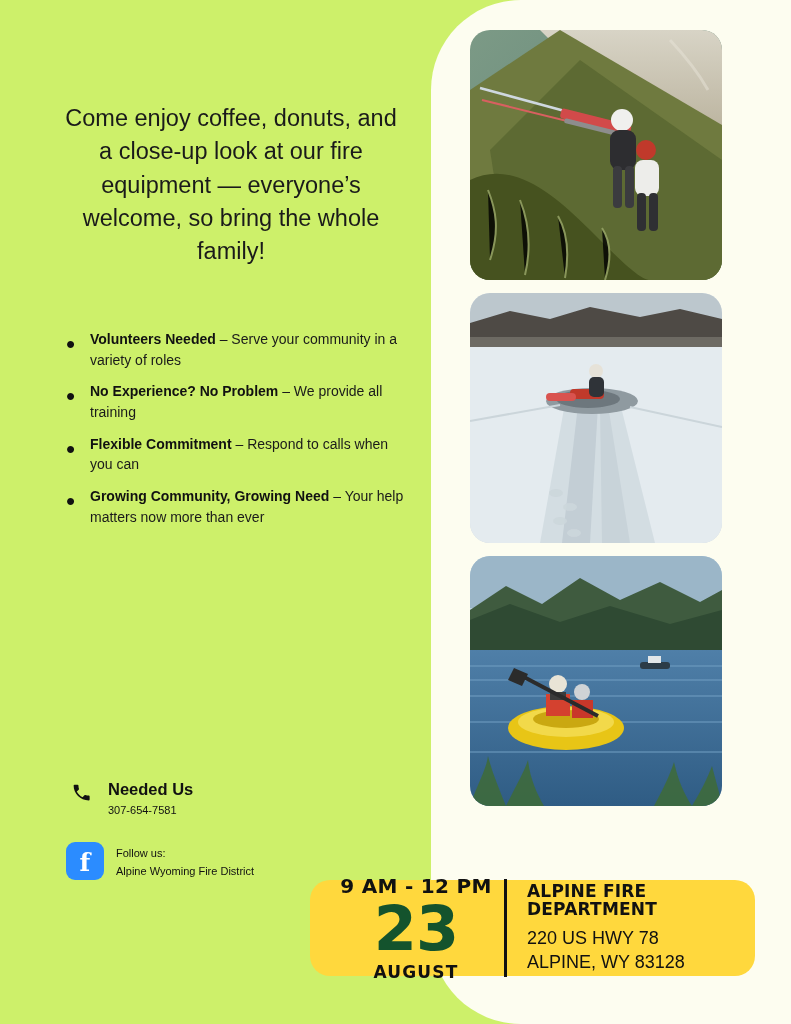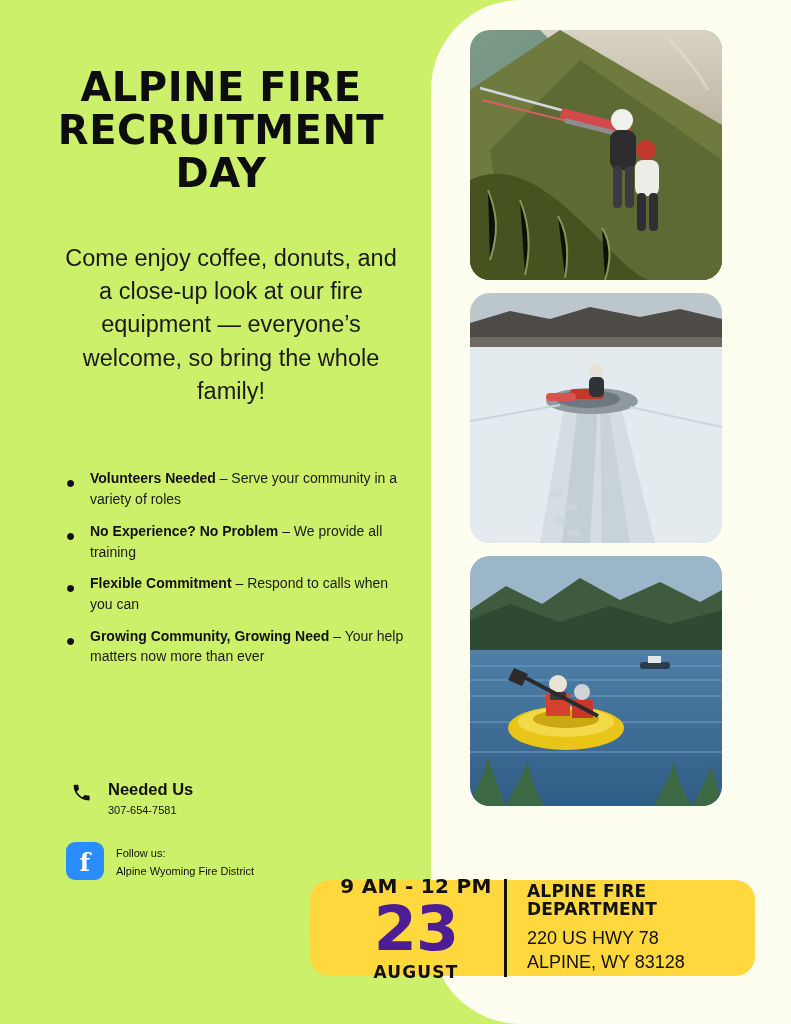--- a/index.html
+++ b/index.html
@@ -161,21 +161,21 @@
     font-size: 20px;
     color: #111;
     letter-spacing: 0.3px;
     font-family: "DejaVu Sans", sans-serif;
   }
   .day {
     font-family: "DejaVu Sans", sans-serif;
     font-weight: 800;
     font-size: 62px;
     line-height: 0.95;
-    color: #4c1d95;
+    color: #14532d;
     letter-spacing: -1px;
     margin: 2px 0 0;
   }
   .month {
     font-weight: 700;
     font-size: 17px;
     letter-spacing: 1.2px;
     color: #111;
     margin-top: 4px;
     font-family: "DejaVu Sans", sans-serif;
@@ -205,21 +205,20 @@
   }
 </style>
 </head>
 <body>
 
 <div class="poster">
 
   <div class="right-panel"></div>
 
   <div class="left">
-    <h1 class="title">ALPINE FIRE RECRUITMENT DAY</h1>
     <p class="subtitle">Come enjoy coffee, donuts, and a close-up look at our fire equipment — everyone’s welcome, so bring the whole family!</p>
 
     <ul class="bullets">
       <li>
         <b>Volunteers Needed</b><span> – Serve your community in a variety of roles</span>
       </li>
       <li>
         <b>No Experience? No Problem</b><span> – We provide all training</span>
       </li>
       <li>

